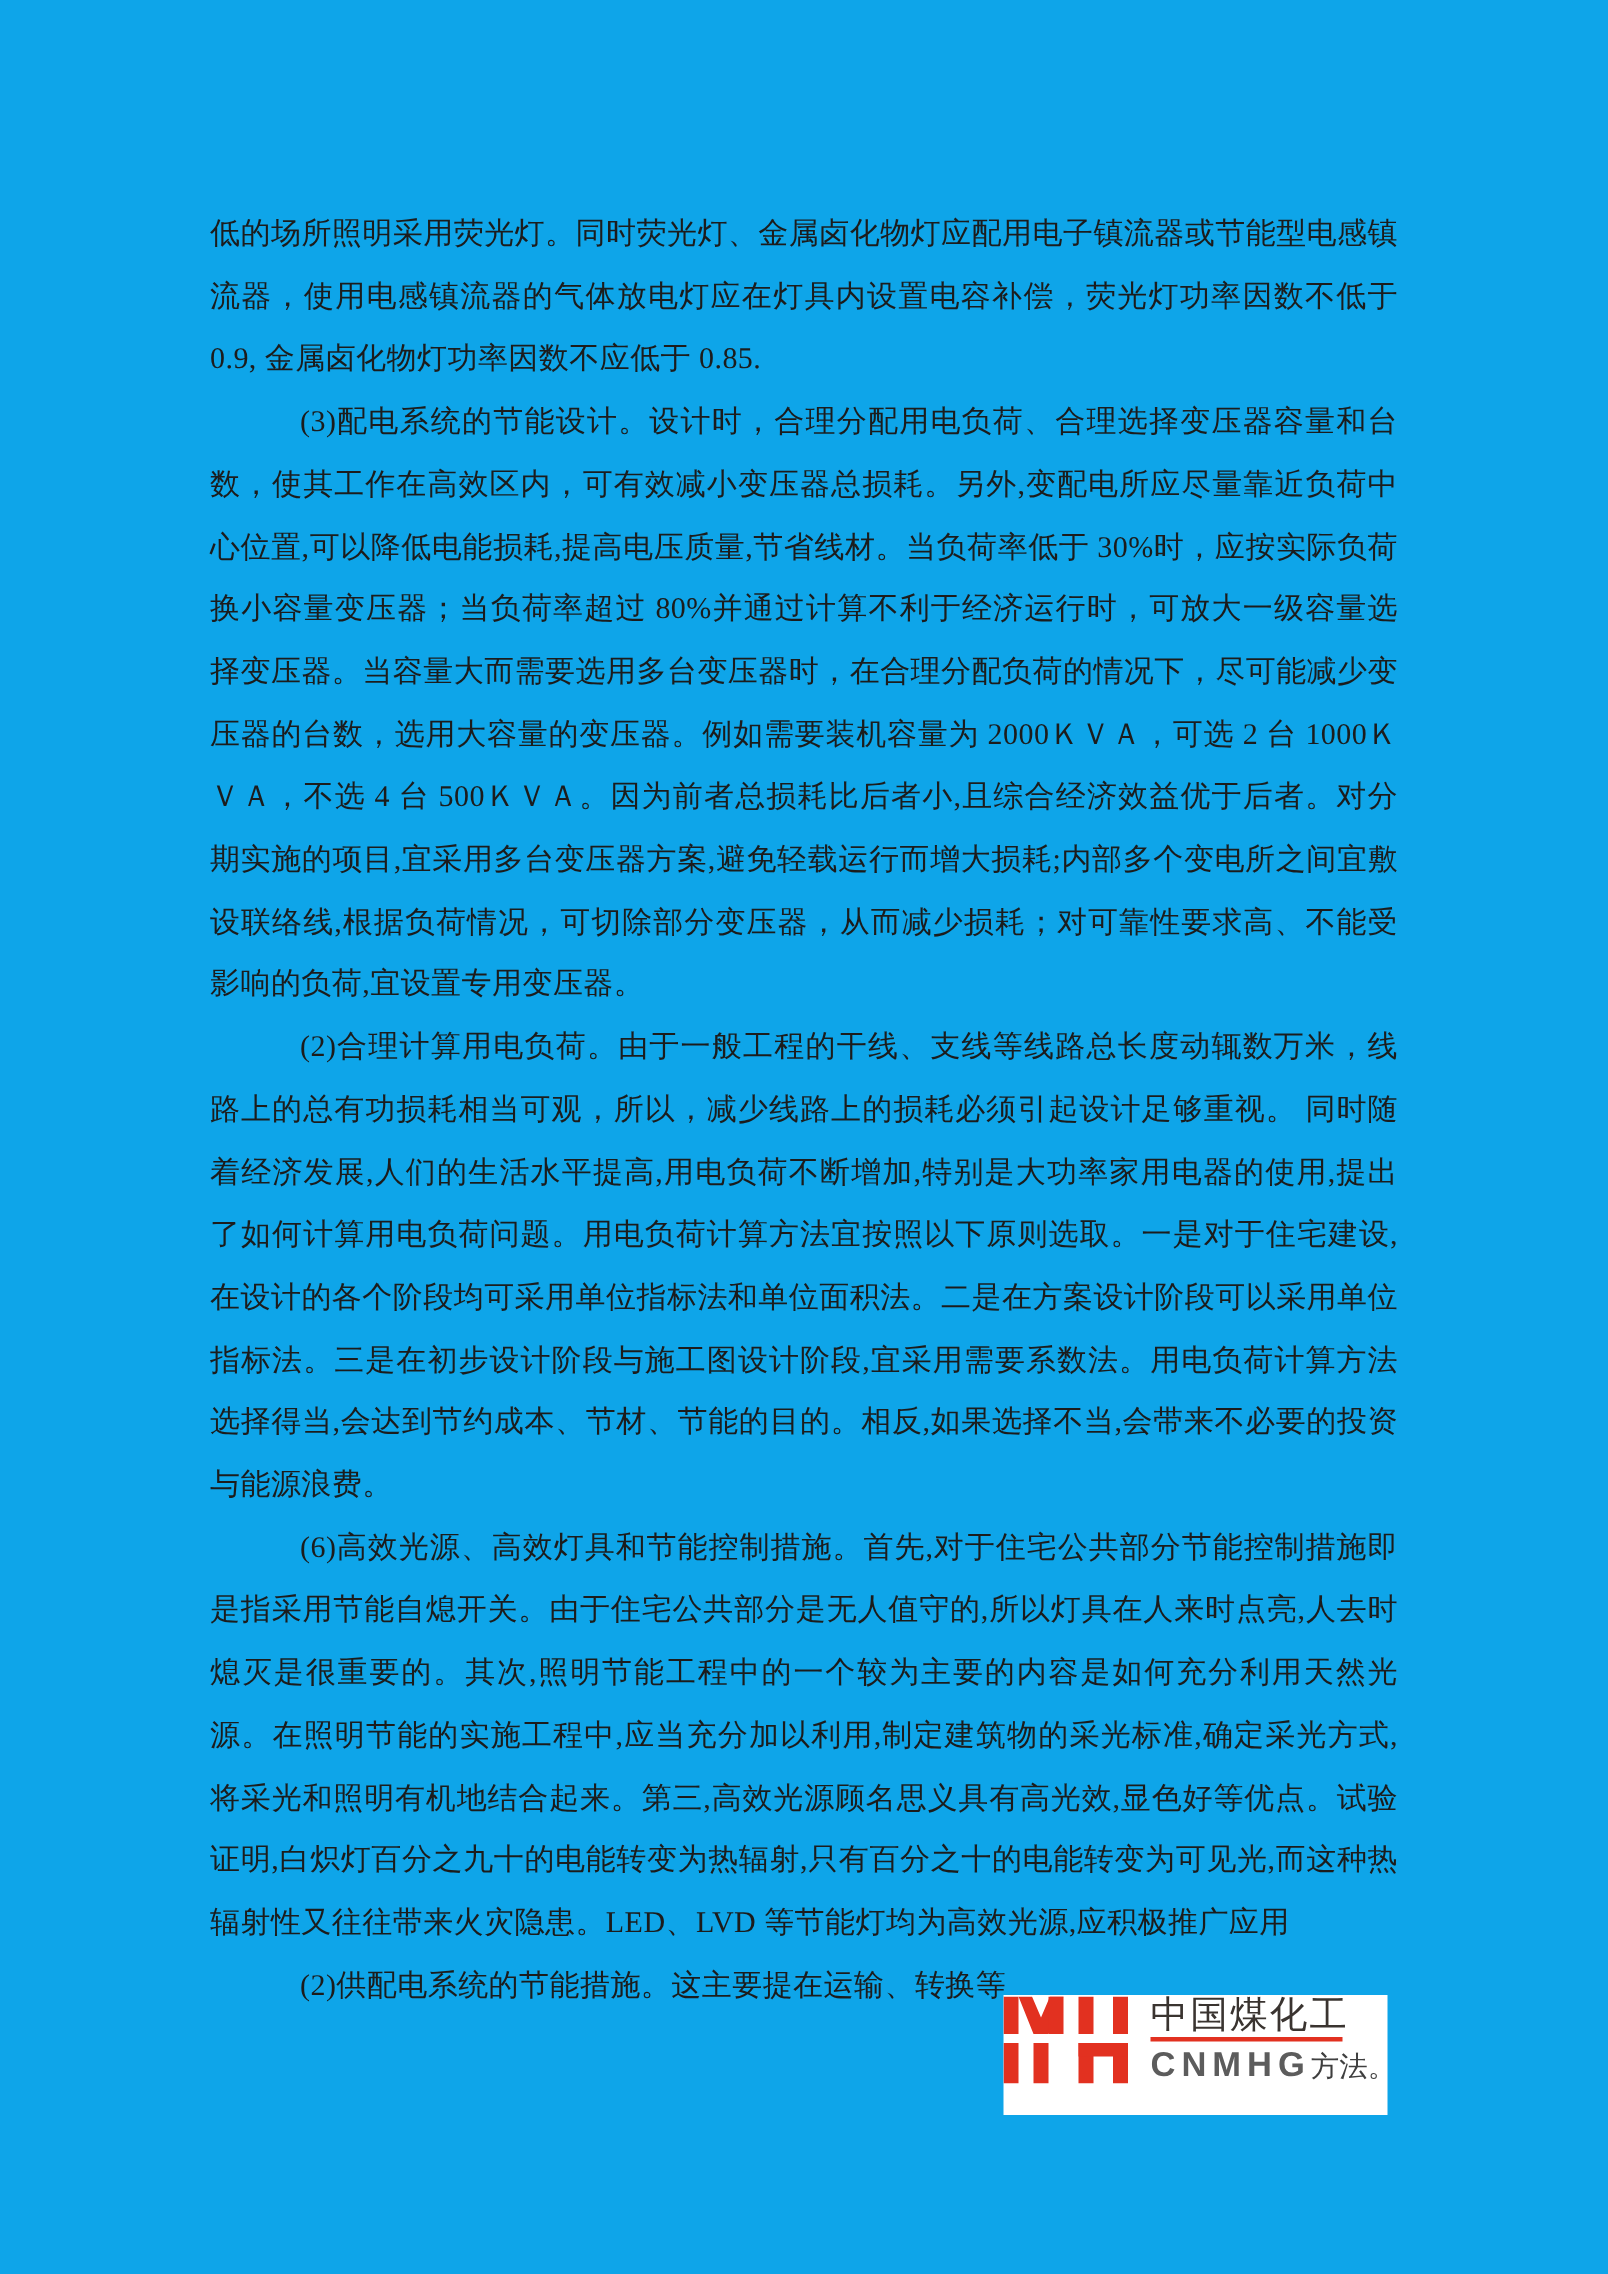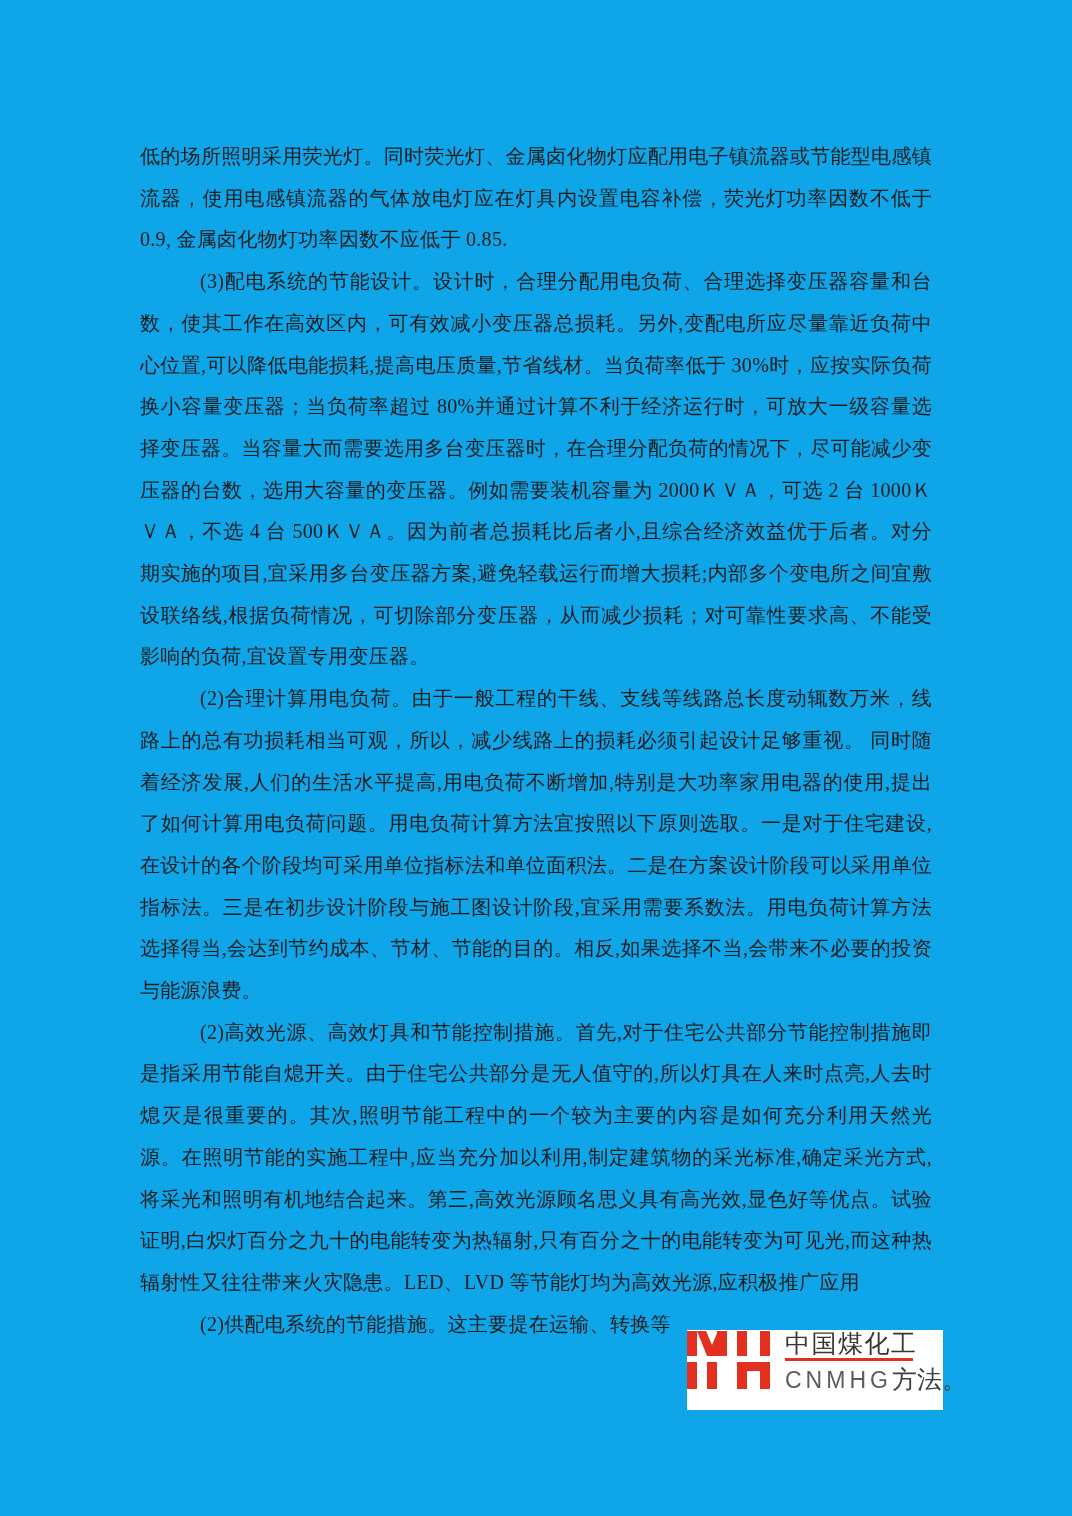--- a/index.html
+++ b/index.html
@@ -21,21 +21,21 @@
     color: #1c1c1c;
     text-align: justify;
     text-justify: inter-ideograph;
     letter-spacing: 0.3px;
   }
   .doc p { margin: 0; text-indent: 60px; }
   .doc p.noindent { text-indent: 0; }
   
   .watermark {
     position: absolute;
-    left: 687px;
+    left: 669px;
     top: 1330px;
     width: 256px;
     height: 80px;
     background: #ffffff;
     display: flex;
     align-items: flex-start;
     z-index: 5;
   }
   .wm-logo { display: block; margin-top: 1px; flex: 0 0 auto; }
   .wm-text { margin-left: 10px; font-family: "Liberation Sans", "DejaVu Sans", sans-serif; }
@@ -46,38 +46,39 @@
     letter-spacing: 1.5px;
     white-space: nowrap;
   }
   .wm-underline { height: 3px; width: 128px; margin: 1px 0 2px; }
   .wm-row { white-space: nowrap; }
   .wm-en {
     font-size: 23px;
     line-height: 26px;
     color: #5c5c5c;
     letter-spacing: 4px;
+    font-weight: bold;
   }
   .wm-frag {
     font-family: Liberation Sans, sans-serif;
-    font-size: 25px;
+    font-size: 19px;
     color: #3f3f3f;
     letter-spacing: 0;
   }
 </style>
 </head>
 <body>
 
 <div class="page" style="background: #0ea5e9;">
 
   <div class="doc" style="color: rgb(28, 28, 28);">
     <p class="noindent">低的场所照明采用荧光灯。同时荧光灯、金属卤化物灯应配用电子镇流器或节能型电感镇流器，使用电感镇流器的气体放电灯应在灯具内设置电容补偿，荧光灯功率因数不低于 0.9, 金属卤化物灯功率因数不应低于 0.85.</p>
     <p>(3)配电系统的节能设计。设计时，合理分配用电负荷、合理选择变压器容量和台数，使其工作在高效区内，可有效减小变压器总损耗。另外,变配电所应尽量靠近负荷中心位置,可以降低电能损耗,提高电压质量,节省线材。当负荷率低于 30%时，应按实际负荷换小容量变压器；当负荷率超过 80%并通过计算不利于经济运行时，可放大一级容量选择变压器。当容量大而需要选用多台变压器时，在合理分配负荷的情况下，尽可能减少变压器的台数，选用大容量的变压器。例如需要装机容量为 2000ＫＶＡ，可选 2 台 1000ＫＶＡ，不选 4 台 500ＫＶＡ。因为前者总损耗比后者小,且综合经济效益优于后者。对分期实施的项目,宜采用多台变压器方案,避免轻载运行而增大损耗;内部多个变电所之间宜敷设联络线,根据负荷情况，可切除部分变压器，从而减少损耗；对可靠性要求高、不能受影响的负荷,宜设置专用变压器。</p>
     <p>(2)合理计算用电负荷。由于一般工程的干线、支线等线路总长度动辄数万米，线路上的总有功损耗相当可观，所以，减少线路上的损耗必须引起设计足够重视。 同时随着经济发展,人们的生活水平提高,用电负荷不断增加,特别是大功率家用电器的使用,提出了如何计算用电负荷问题。用电负荷计算方法宜按照以下原则选取。一是对于住宅建设,在设计的各个阶段均可采用单位指标法和单位面积法。二是在方案设计阶段可以采用单位指标法。三是在初步设计阶段与施工图设计阶段,宜采用需要系数法。用电负荷计算方法选择得当,会达到节约成本、节材、节能的目的。相反,如果选择不当,会带来不必要的投资与能源浪费。</p>
-    <p>(2)高效光源、高效灯具和节能控制措施。首先,对于住宅公共部分节能控制措施即是指采用节能自熄开关。由于住宅公共部分是无人值守的,所以灯具在人来时点亮,人去时熄灭是很重要的。其次,照明节能工程中的一个较为主要的内容是如何充分利用天然光源。在照明节能的实施工程中,应当充分加以利用,制定建筑物的采光标准,确定采光方式,将采光和照明有机地结合起来。第三,高效光源顾名思义具有高光效,显色好等优点。试验证明,白炽灯百分之九十的电能转变为热辐射,只有百分之十的电能转变为可见光,而这种热辐射性又往往带来火灾隐患。LED、LVD 等节能灯均为高效光源,应积极推广应用</p>
+    <p>(6)高效光源、高效灯具和节能控制措施。首先,对于住宅公共部分节能控制措施即是指采用节能自熄开关。由于住宅公共部分是无人值守的,所以灯具在人来时点亮,人去时熄灭是很重要的。其次,照明节能工程中的一个较为主要的内容是如何充分利用天然光源。在照明节能的实施工程中,应当充分加以利用,制定建筑物的采光标准,确定采光方式,将采光和照明有机地结合起来。第三,高效光源顾名思义具有高光效,显色好等优点。试验证明,白炽灯百分之九十的电能转变为热辐射,只有百分之十的电能转变为可见光,而这种热辐射性又往往带来火灾隐患。LED、LVD 等节能灯均为高效光源,应积极推广应用</p>
     <p>
       <span>(2)供配电系统的节能措施。这主要提在运输、转换等</span>
     </p>
   </div>
 
   <div class="watermark">
     <svg class="wm-logo" width="88" height="58" viewBox="0 0 88 58" xmlns="http://www.w3.org/2000/svg">
       <g id="wm-glyph" fill="#e23120">
 
         <rect x="0" y="0" width="10" height="25"></rect>

